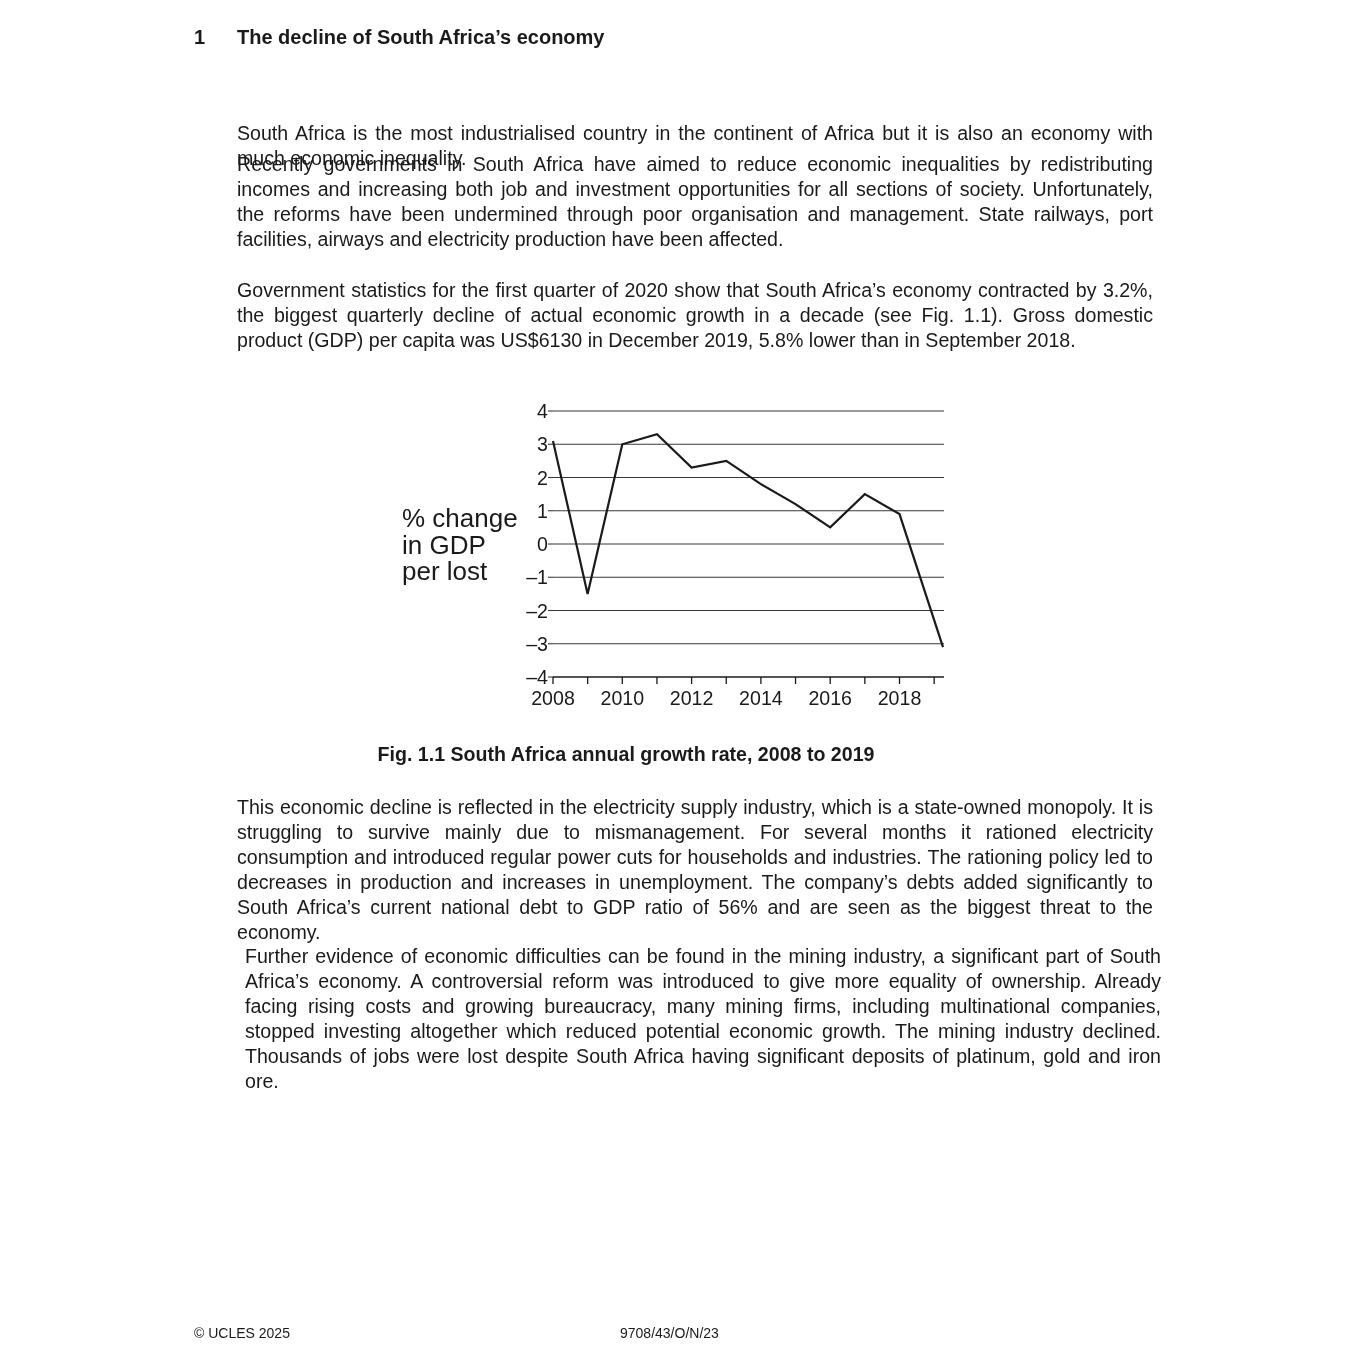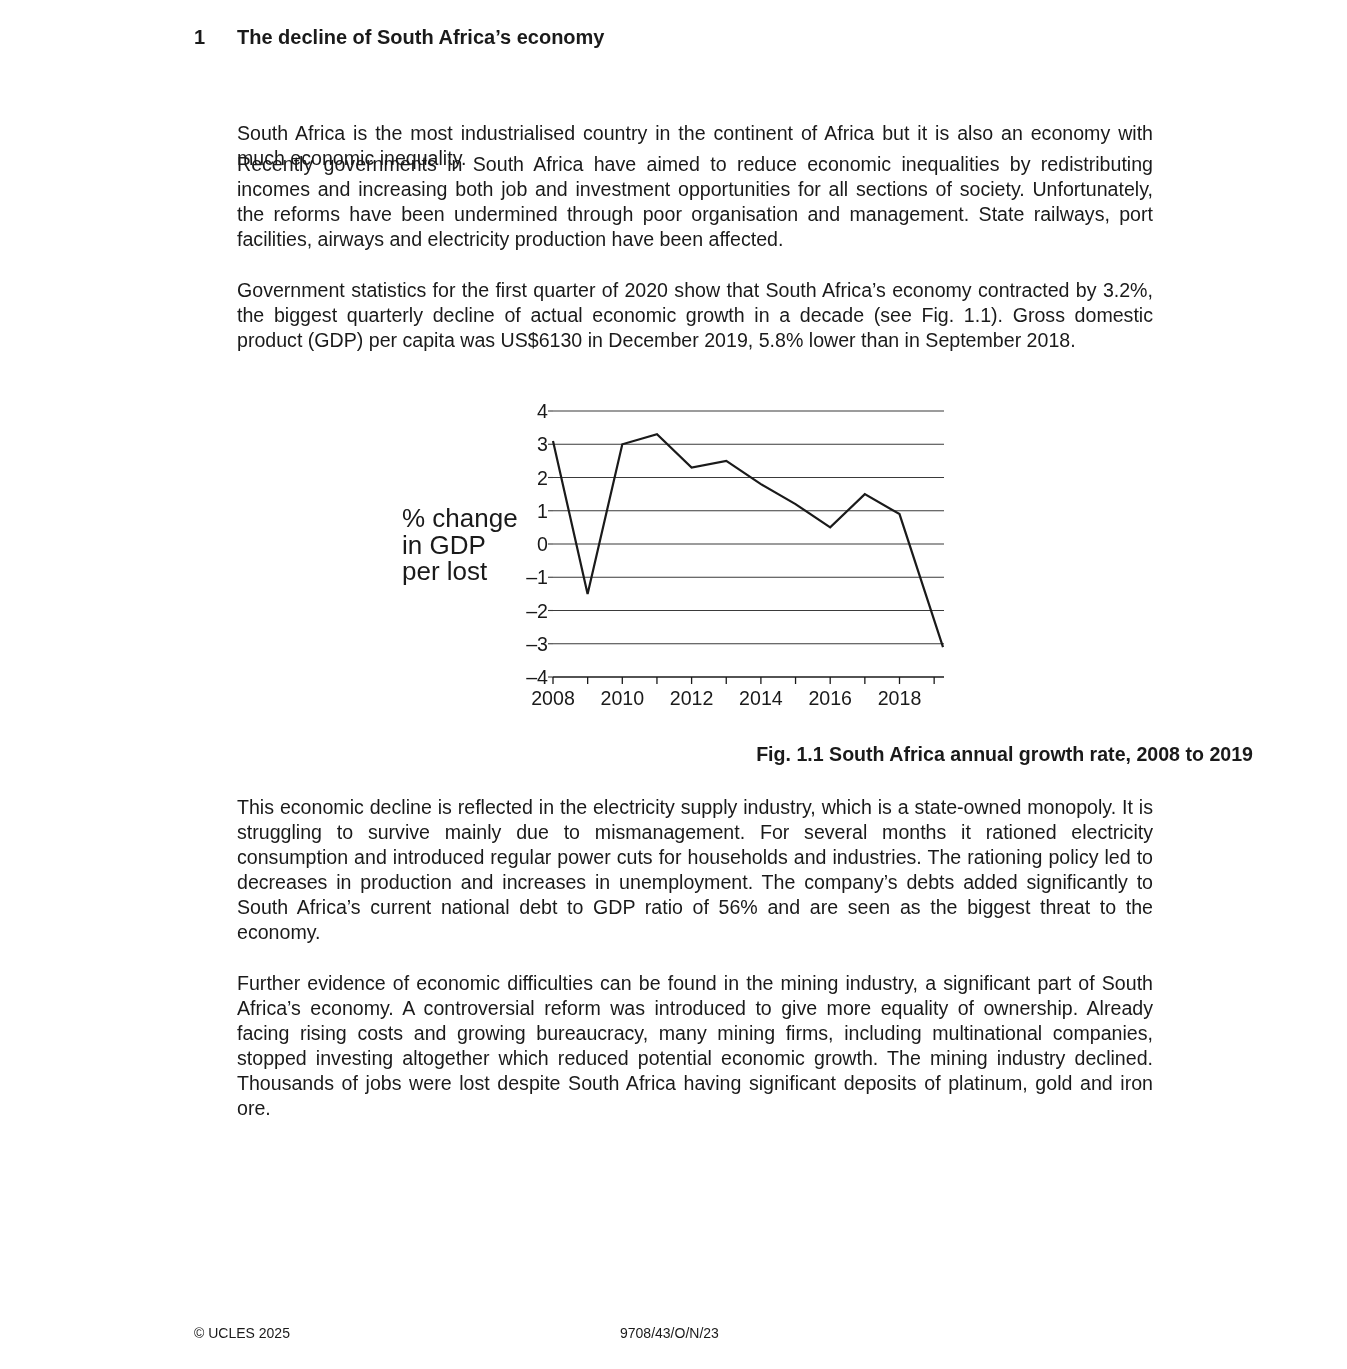--- a/index.html
+++ b/index.html
@@ -3,25 +3,25 @@
 <meta charset="utf-8">
 <style>
   html, body { margin:0; padding:0; background:#ffffff; }
   body { width:1347px; height:1369px; position:relative; overflow:hidden;
          font-family:"Liberation Sans", sans-serif; color:#1a1a1a; }
   .qnum { position:absolute; left:194px; top:26px; font-size:20px; font-weight:bold; }
   .qtitle { position:absolute; left:237px; top:26px; font-size:20px; font-weight:bold;text-align:right; }
   .para { position:absolute; left:237px; width:916px; font-size:19.6px; line-height:25px;
           text-align:justify; margin:0; }
   .p1 { top:77px;margin-top:44px; } .p2 { top:152px; } .p3 { top:278px; }
-  .p4 { top:795px; } .p5 { top:971px; }
+  .p4 { top:795px; } .p5 { top:944px;margin-left:8px; }
   .ylabel { position:absolute; left:402px; top:505px; font-size:26px; line-height:26.5px; }
   .ylabel div { white-space:nowrap; }
   .chart { position:absolute; left:0; top:0; }
-  .caption { position:absolute; left:0; width:1254px; top:743px; text-align:right;
+  .caption { position:absolute; left:0; width:1254px; top:743px; text-align:center;
              font-size:19.6px; font-weight:bold; padding-left:0px; }
   .caption span { position:relative; left:-1px; }
   .footer-left { position:absolute; left:194px; top:1325px; font-size:14px; }
   .footer-center { position:absolute; left:620px; top:1325px; font-size:14px; }
   svg text { font-family:"Liberation Sans", sans-serif; font-size:19.6px; fill:#1a1a1a; }
 </style>
 </head>
 <body>
 
 <div class="qnum">1</div>

